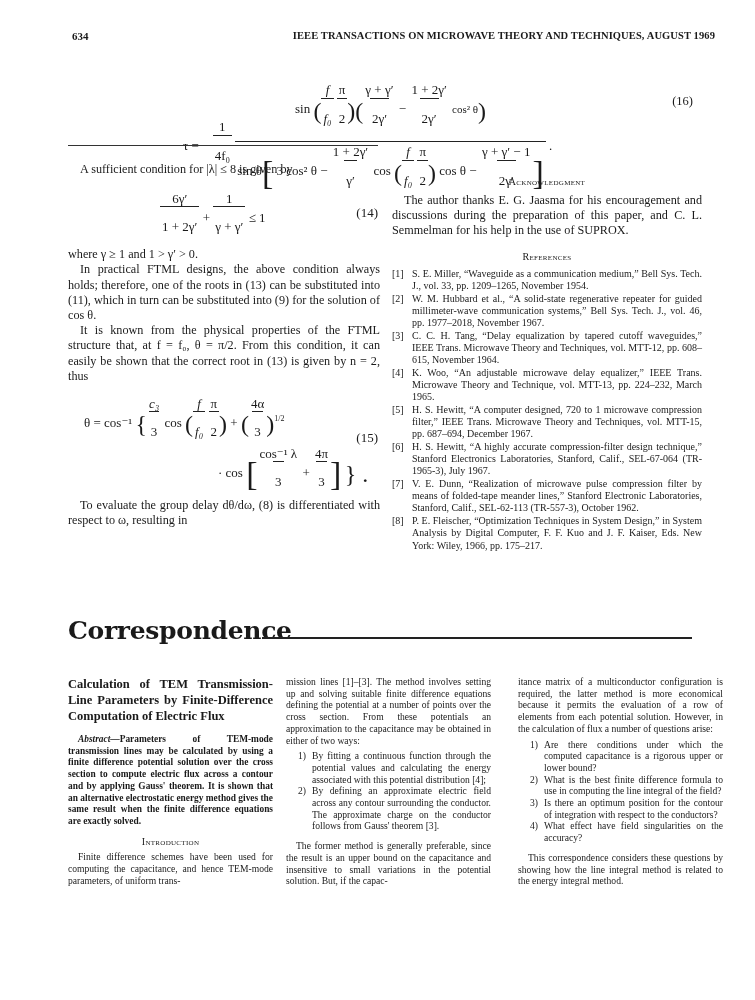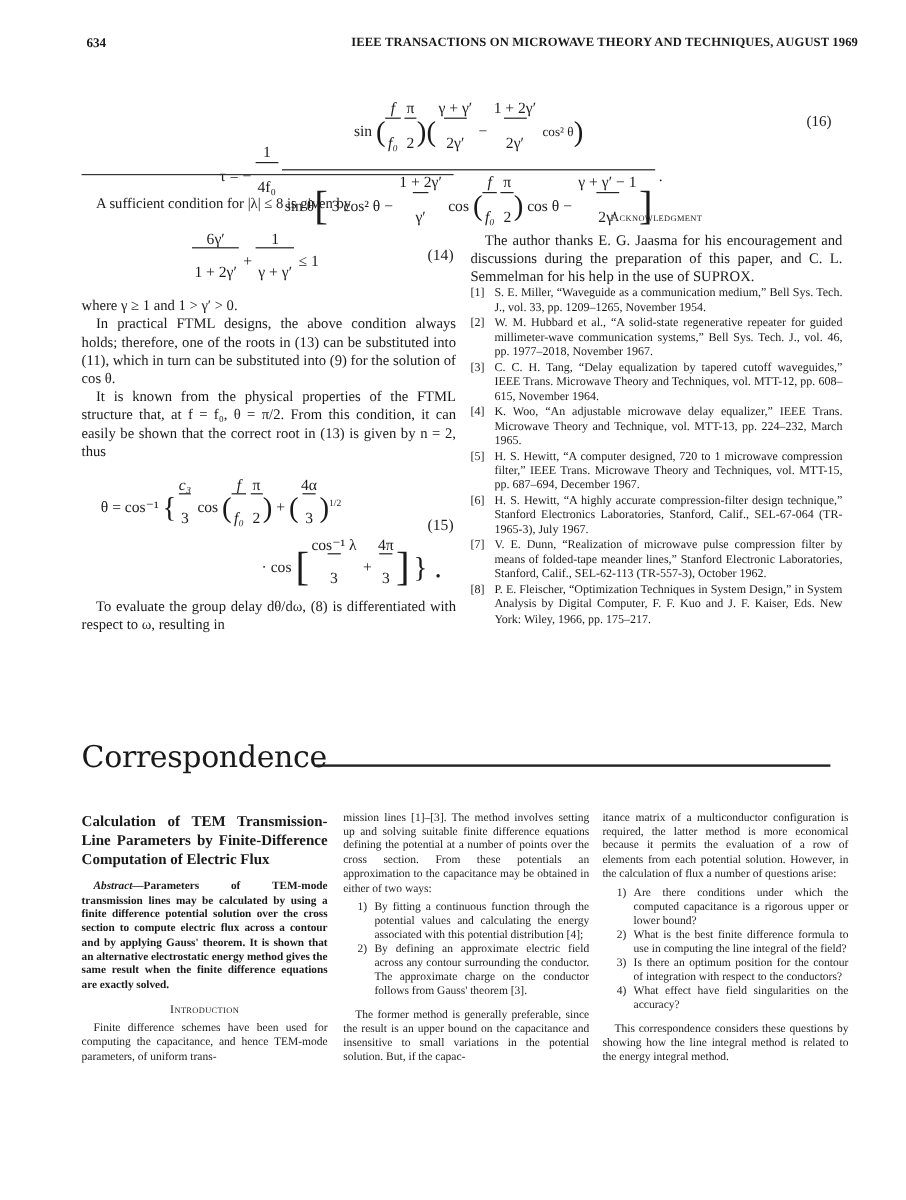--- a/index.html
+++ b/index.html
@@ -30,21 +30,21 @@
   .eq-block { position: relative; margin: 8px 0; }
 
   .sc { font-variant: small-caps; letter-spacing: 0.3px; }
   .sec-head { text-align: center; font-size: 10px; margin: 16px 0 6px; }
 
   .refs { font-size: 10px; line-height: 12.2px; text-align: justify; }
   .ref { display: flex; margin-bottom: 0.5px; }
   .ref .rn { width: 20px; flex: none; }
   .ref .rt { flex: 1; }
 
-  .corr-title { left: 68px; top: 616px; font-size: 25px; font-weight: normal; font-family: "DejaVu Serif", serif; letter-spacing: -0.3px; }
+  .corr-title { left: 68px; top: 616px; font-size: 25px; font-weight: bold; font-family: "DejaVu Serif", serif; letter-spacing: -0.3px; }
   .corr-rule { left: 262px; top: 637px; width: 430px; height: 2px; background: #222; }
 
   .small { font-size: 9.6px; line-height: 11.7px; text-align: justify; }
   .small p { margin: 0; text-indent: 10px; }
   .art-title { font-size: 12.5px; font-weight: bold; line-height: 16px; margin: 0 0 10px; }
   .abstract { font-weight: bold; font-size: 9.4px; line-height: 11.7px; }
   .list { margin: 4px 0 4px 12px; }
   .li { display: flex; }
   .li .ln { width: 14px; flex: none; }
   .li .lt { flex: 1; }
@@ -172,20 +172,21 @@
     </div>
   </div>
   <p>To evaluate the group delay dθ/dω, (8) is differentiated with respect to ω, resulting in</p>
 </div>
 
 <div class="abs" style="left:392px; top:160px; width:310px;">
   <div class="sec-head sc">Acknowledgment</div>
   <div class="col">
       <p>The author thanks E. G. Jaasma for his encouragement and discussions during the preparation of this paper, and C. L. Semmelman for his help in the use of SUPROX.</p>
     </div>
+  <div class="sec-head sc" style="margin-top:12px;">References</div>
   <div class="refs">
     <div class="ref">
         <span class="rn">[1]</span>
         <span class="rt">S. E. Miller, “Waveguide as a communication medium,” Bell Sys. Tech. J., vol. 33, pp. 1209–1265, November 1954.</span>
       </div>
     <div class="ref">
         <span class="rn">[2]</span>
         <span class="rt">W. M. Hubbard et al., “A solid-state regenerative repeater for guided millimeter-wave communication systems,” Bell Sys. Tech. J., vol. 46, pp. 1977–2018, November 1967.</span>
       </div>
     <div class="ref">
@@ -233,21 +234,21 @@
         <span class="lt">By fitting a continuous function through the potential values and calculating the energy associated with this potential distribution [4];</span>
       </div>
     <div class="li">
         <span class="ln">2)</span>
         <span class="lt">By defining an approximate electric field across any contour surrounding the conductor. The approximate charge on the conductor follows from Gauss' theorem [3].</span>
       </div>
   </div>
   <p style="margin-top:8px;">The former method is generally preferable, since the result is an upper bound on the capacitance and insensitive to small variations in the potential solution. But, if the capac-</p>
 </div>
 
-<div class="abs small" style="left:502px; top:676px; width:205px;">
+<div class="abs small" style="left:518px; top:676px; width:205px;">
   <p style="text-indent:0;">itance matrix of a multiconductor configuration is required, the latter method is more economical because it permits the evaluation of a row of elements from each potential solution. However, in the calculation of flux a number of questions arise:</p>
   <div class="list">
     <div class="li">
         <span class="ln">1)</span>
         <span class="lt">Are there conditions under which the computed capacitance is a rigorous upper or lower bound?</span>
       </div>
     <div class="li">
         <span class="ln">2)</span>
         <span class="lt">What is the best finite difference formula to use in computing the line integral of the field?</span>
       </div>

